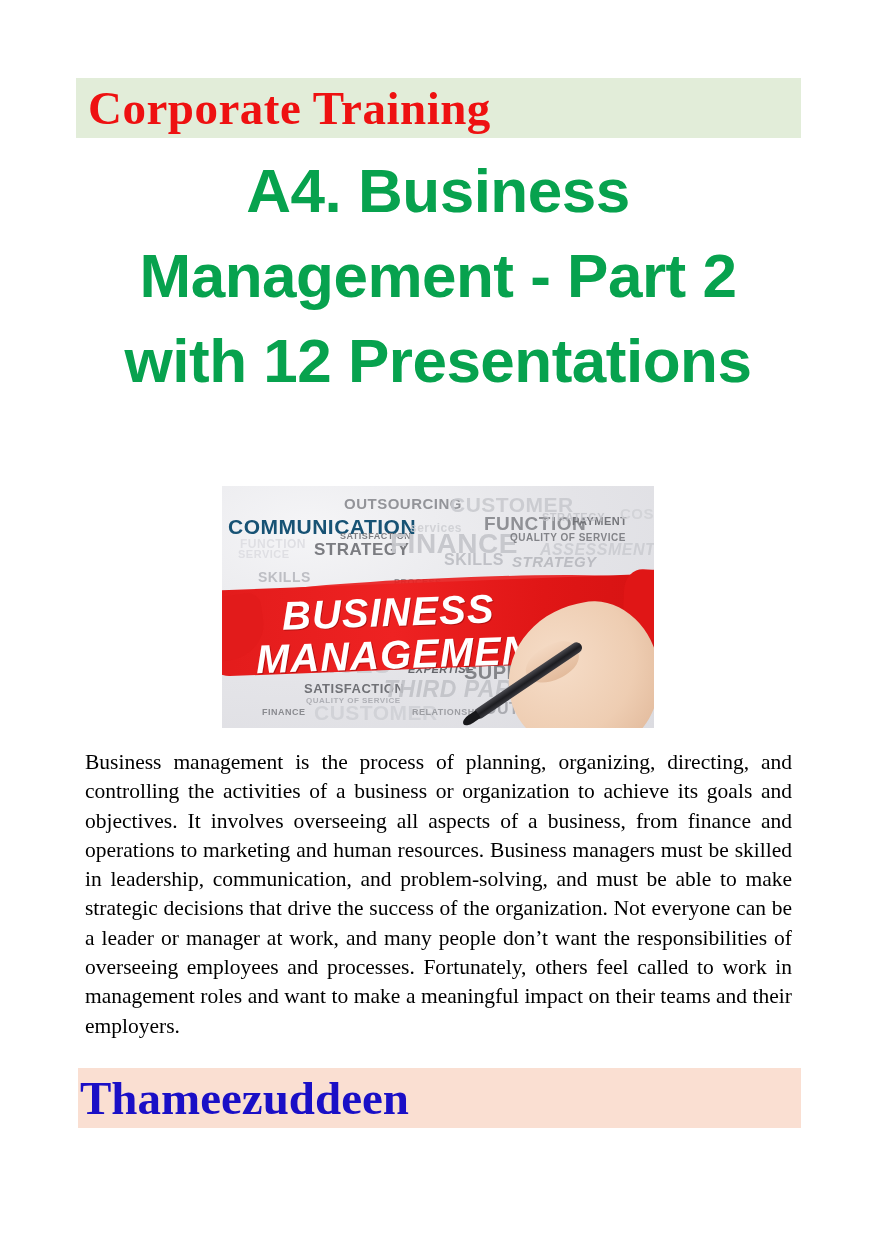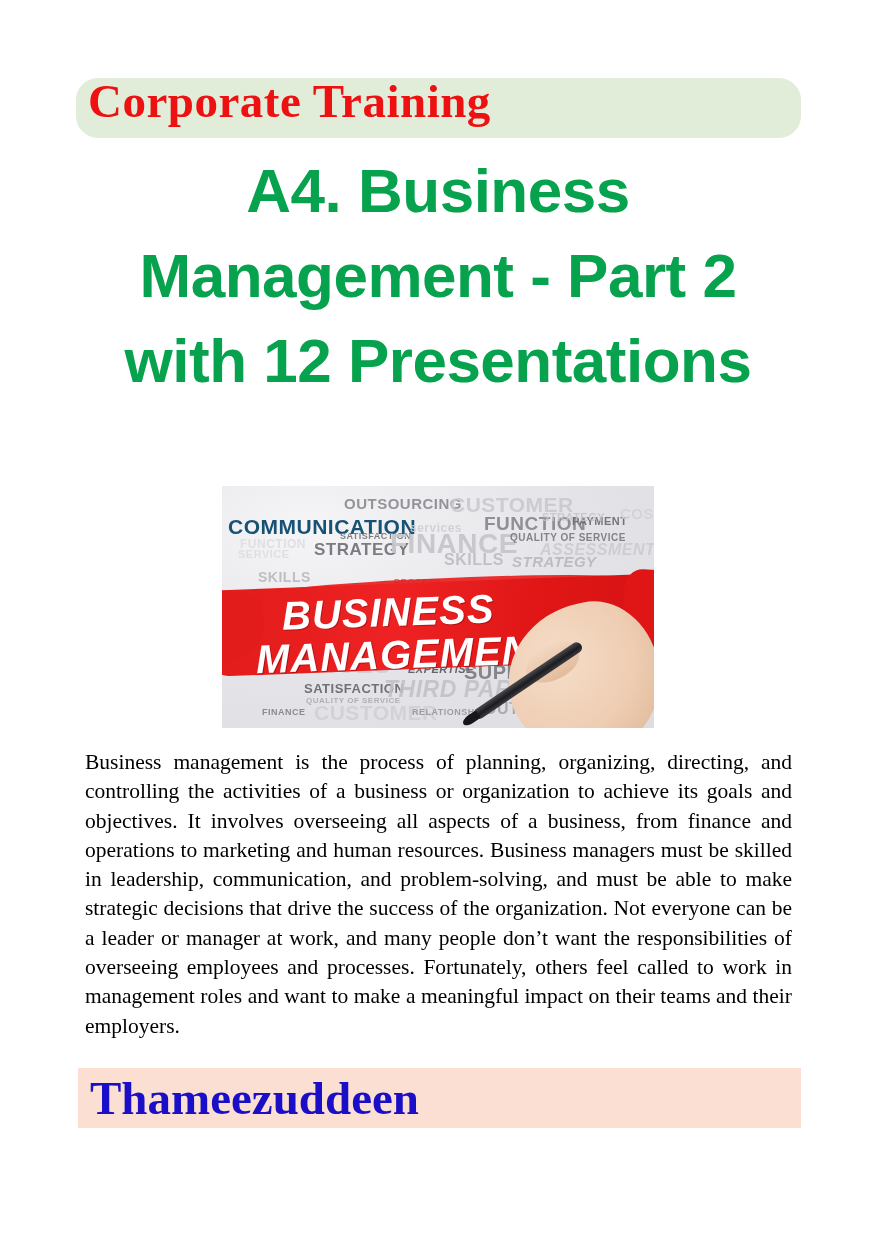--- a/index.html
+++ b/index.html
@@ -23,24 +23,23 @@
 
   
   .header-banner {
     position: absolute;
     left: 76px;
     top: 78px;
     width: 725px;
     height: 60px;
     background: #E2EDD9;
     display: flex;
-    align-items: flex-start;
+    align-items: center;
     box-sizing: border-box;
     padding-left: 12px;
-    border-radius: 22px;
   }
   .header-title {
     color: #EE1111;
     font-family: "Liberation Serif", serif;
     font-weight: bold;
     font-size: 47px;
     line-height: 1;
     letter-spacing: 0.5px;
     white-space: nowrap;
   }
@@ -198,21 +197,21 @@
   .author-banner {
     position: absolute;
     left: 78px;
     top: 1068px;
     width: 723px;
     height: 60px;
     background: #FADFD2;
     display: flex;
     align-items: center;
     box-sizing: border-box;
-    padding-left: 12px;
+    padding-left: 2px;
   }
   .author-name {
     color: #1A0FC6;
     font-family: "Liberation Serif", serif;
     font-weight: bold;
     font-size: 47px;
     line-height: 1;
     white-space: nowrap;
   }
 </style>

